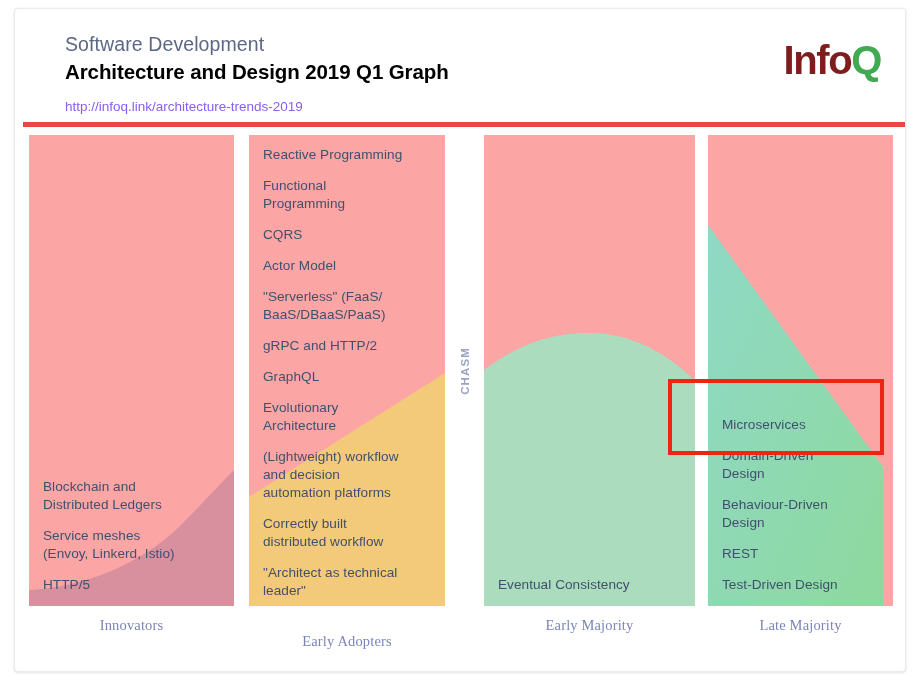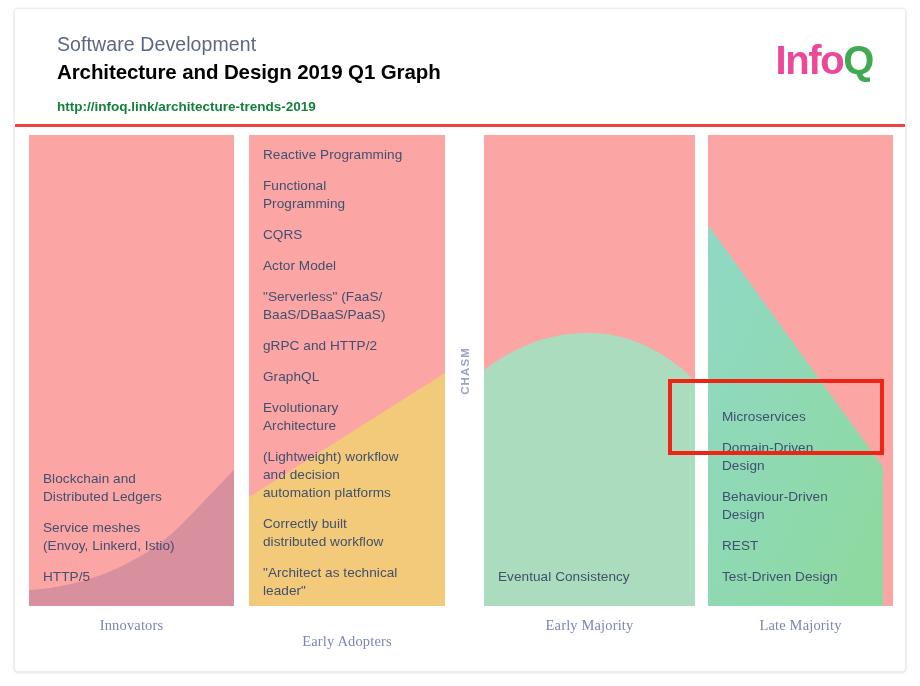--- a/index.html
+++ b/index.html
@@ -24,57 +24,57 @@
     background: #ffffff;
     border: 1px solid #e9ecef;
     border-radius: 4px;
     box-shadow: 0 1px 3px rgba(20,30,60,0.10), 0 0 0 0.5px rgba(20,30,60,0.03);
     overflow: hidden;
   }
 
   
   .header {
     position: absolute;
-    left: 0; top: 0;
+    left: 8px; top: 0;
     width: 892px; height: 118px;
-    border-bottom: 3px solid #ef4444;
+    border-bottom: 5px solid #ef4444;
     background: #fff;
   }
   .header-text { position: absolute; left: 42px; top: 22px; }
   .eyebrow {
     font-size: 19.5px;
     color: #5c6785;
     letter-spacing: 0.1px;
     line-height: 26px;
     font-weight: 400;
   }
   .title {
     font-size: 20.5px;
     font-weight: 700;
     color: #000000;
     line-height: 27px;
     letter-spacing: -0.1px;
     margin-top: 1px;
   }
   .subtitle {
     font-size: 13.5px;
-    color: #15803d;
+    color: #8b5cf6;
     margin-top: 13px;
     line-height: 18px;
-    font-weight: 700;
+    font-weight: 400;
   }
   .logo {
     position: absolute;
     right: 34px; top: 28px;
     font-size: 40px;
     font-weight: 700;
     letter-spacing: -1.4px;
     line-height: 46px;
   }
-  .logo .info { color: #ec4899; }
+  .logo .info { color: #7f1d1d; }
   .logo .q { color: #3faa52; }
 
   
   .chart {
     position: absolute;
     left: 0; top: 119px;
     width: 892px; height: 545px;
   }
 
   .col {
@@ -91,21 +91,21 @@
 
   .shape { position: absolute; left: 0; top: 0; width: 100%; height: 100%; }
   .shape svg { display: block; width: 100%; height: 100%; }
 
   .items {
     position: relative;
     z-index: 2;
     padding: 0 14px;
     height: 100%;
   }
-  .items.bottom { display: flex; flex-direction: column; justify-content: flex-end; padding-bottom: 20px; }
+  .items.bottom { display: flex; flex-direction: column; justify-content: flex-end; padding-bottom: 12px; }
   .items.top    { display: flex; flex-direction: column; justify-content: flex-start; padding-top: 11px; }
 
   .item {
     font-size: 13.6px;
     line-height: 18px;
     color: #40506e;
     font-weight: 500;
     margin-bottom: 13px;
     letter-spacing: 0.05px;
   }

